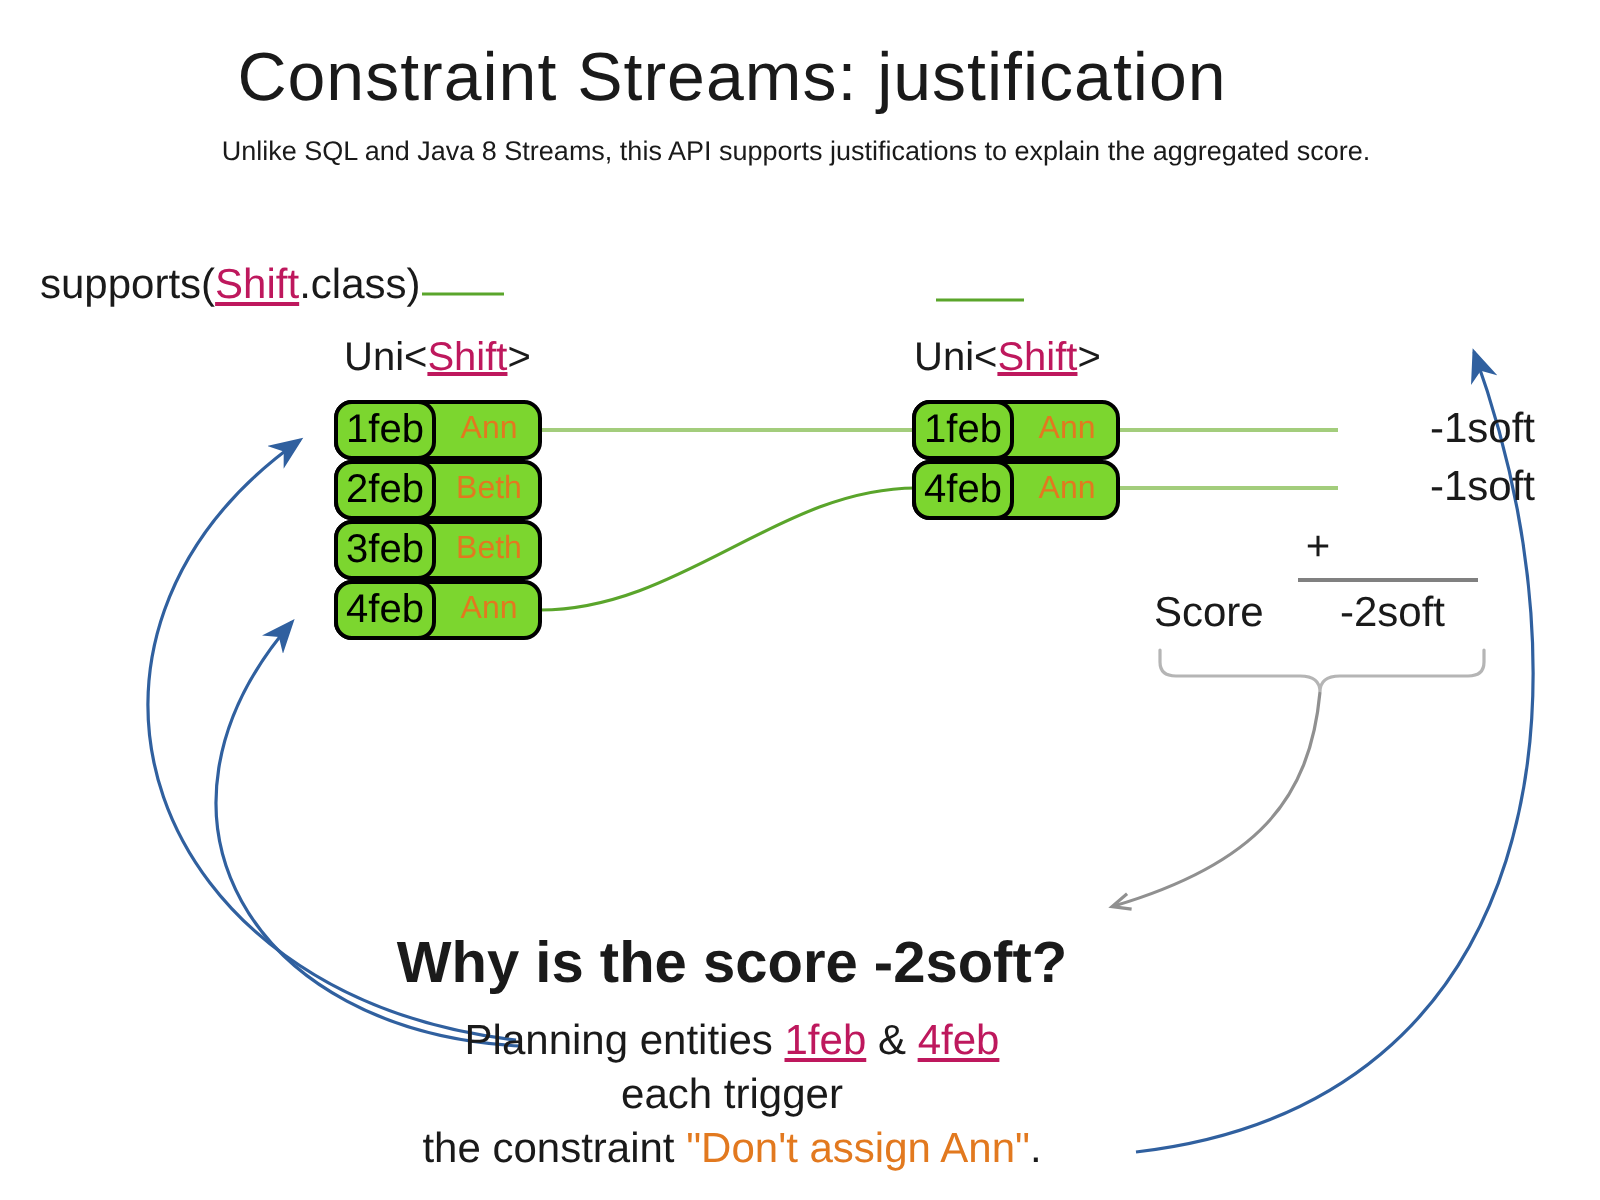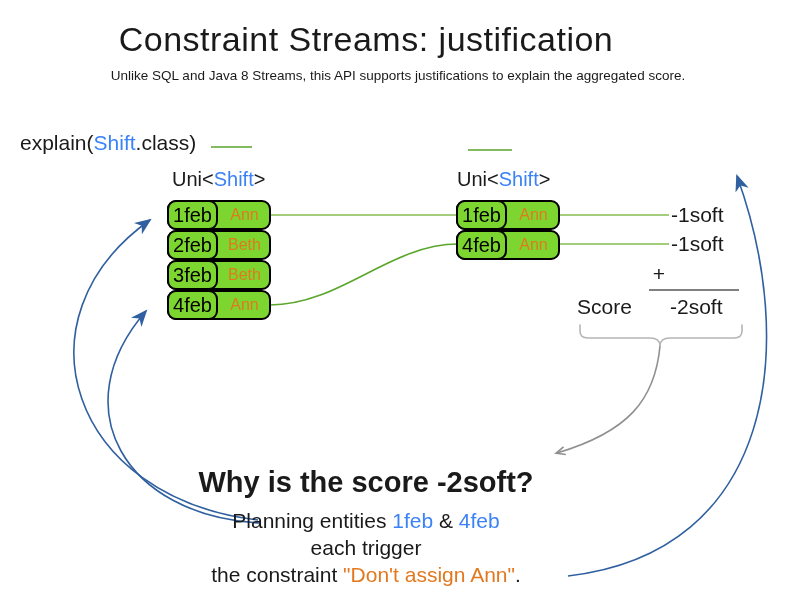--- a/index.html
+++ b/index.html
@@ -10,21 +10,21 @@
   .abs { position:absolute; white-space:nowrap; }
   .center { left:0; width:732px; text-align:center; }
   svg.layer { position:absolute; left:0; top:0; z-index:1; }
   .z2 { z-index:2; }
 
   .title    { top:20px; font-size:34px; letter-spacing:0.5px; }
   .subtitle { top:68px; font-size:13.5px;margin-left:32px; }
 
   .code  { font-size:21px; }
   .code .sm { font-size:15px; }
-  .green  { color:#3b82f6; }
+  .green  { color:#be185d;text-decoration:underline; }
   .orange { color:#e2791f; }
 
   .code-foreach   { left:20px;  top:131px; }
   .code-filter    { left:253px; top:133px; }
   .code-penalize  { left:517px; top:116px; line-height:26px; }
 
   .uni { font-size:20px; }
   .uni-left  { left:172px; top:168px; }
   .uni-right { left:457px; top:168px; }
 
@@ -41,21 +41,21 @@
     box-sizing:border-box; background:#7cd62f; border:2px solid #000;
     border-radius:9px; display:flex; align-items:center; justify-content:center;
     font-size:20px; color:#000;
   }
   .emp-cell {
     position:absolute; left:51px; right:0; top:0; bottom:0;
     display:flex; align-items:center; justify-content:center;
     font-size:16px;
   }
 
-  .soft { font-size:21px; line-height:22px; }
+  .soft { font-size:21px; line-height:22px;margin-left:44px; }
   .soft-1 { left:671px; top:204px; }
   .soft-2 { left:671px; top:233px; }
   .plus   { left:649px; top:262px; width:20px; text-align:center; font-size:21px; }
   .score-label { left:577px; top:295px; font-size:21px; }
   .score-total { left:670px; top:295px; font-size:21px; }
 
   .why   { top:466px; font-size:29px; font-weight:bold; }
   .expl  { font-size:21px; }
   .expl-1 { top:509px; }
   .expl-2 { top:536px; }
@@ -92,21 +92,21 @@
 
     <path d="M258,520 C70,498 12,318 150,220" fill="none" stroke="#30609f" stroke-width="1.6" marker-end="url(#arrowBlue)"></path>
     <path d="M260,523 C125,516 62,408 146,311" fill="none" stroke="#30609f" stroke-width="1.6" marker-end="url(#arrowBlue)"></path>
     <path d="M568,576 C775,552 798,345 737,176" fill="none" stroke="#30609f" stroke-width="1.6" marker-end="url(#arrowBlue)"></path>
   </svg>
 
   <div class="abs center title z2">Constraint Streams: justification</div>
   <div class="abs center subtitle z2">Unlike SQL and Java 8 Streams, this API supports justifications to explain the aggregated score.</div>
 
   <div class="abs code code-foreach z2">
-    <span>explain(</span><span class="green">Shift</span><span>.class)</span>
+    <span>supports(</span><span class="green">Shift</span><span>.class)</span>
   </div>
 
 
 
   <div class="abs uni uni-left z2">
     <span>Uni&lt;</span><span class="green">Shift</span><span>&gt;</span>
   </div>
   <div class="abs uni uni-right z2">
     <span>Uni&lt;</span><span class="green">Shift</span><span>&gt;</span>
   </div>

